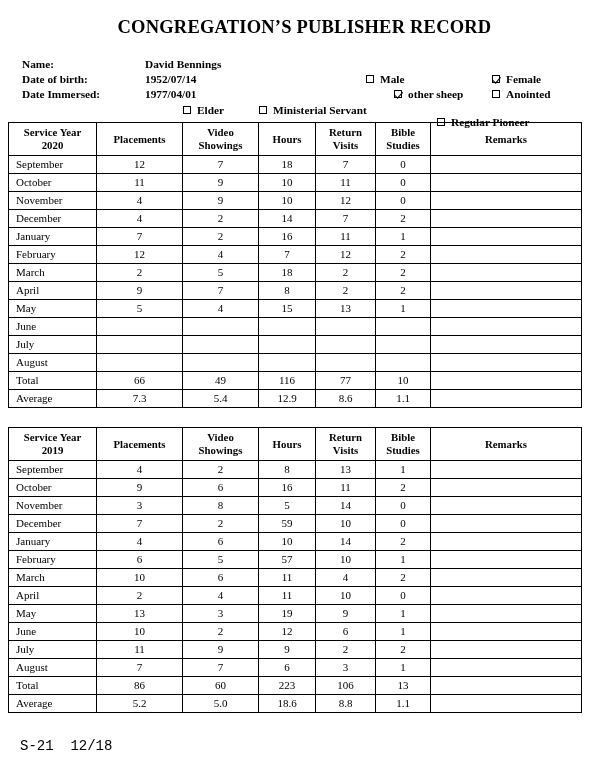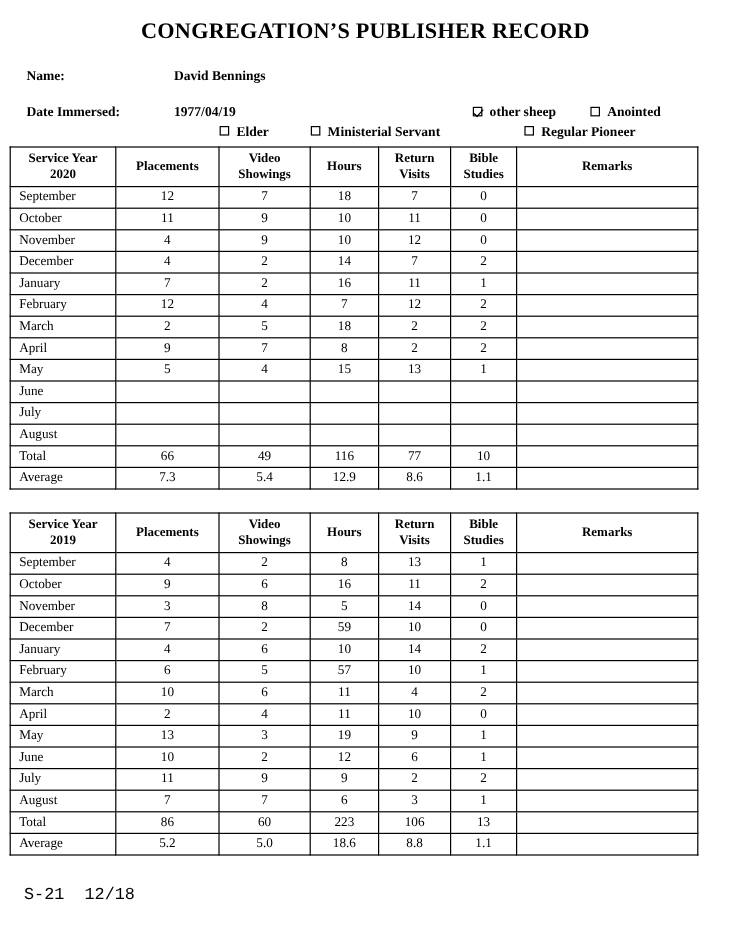--- a/index.html
+++ b/index.html
@@ -74,21 +74,21 @@
 
   .privs-row {
     position: absolute;
     top: 46px;
     left: 22px;
     width: 566px;
     height: 15px;
   }
   .cbx-group.elder     { left: 161px; position: absolute; top: 0; }
   .cbx-group.ms        { left: 237px; position: absolute; top: 0; }
-  .cbx-group.pioneer   { left: 415px; position: absolute; top: 0; }
+  .cbx-group.pioneer   { left: 415px; position: absolute; top: 12px; }
 
   .box {
     display: inline-block;
     width: 8px;
     height: 8px;
     border: 1px solid #000;
     position: relative;
     vertical-align: 0px;
     box-sizing: border-box;
     background: #fff;
@@ -179,24 +179,34 @@
 
   <h1 class="doc-title">CONGREGATION’S PUBLISHER RECORD</h1>
 
   <div class="identity">
 
     <div class="id-row r1">
       <span class="id-label">Name:</span>
       <span class="id-value">David Bennings</span>
     </div>
 
+    <div class="id-row r2">
+      <span class="id-label">Date of birth:</span>
+      <span class="id-value">1952/07/14</span>
+      <span class="cbx-group male">
+        <span class="box"></span><span class="cbx-label">Male</span>
+      </span>
+      <span class="cbx-group female">
+        <span class="box checked"></span><span class="cbx-label">Female</span>
+      </span>
+    </div>
 
     <div class="id-row r3">
       <span class="id-label">Date Immersed:</span>
-      <span class="id-value">1977/04/19</span>
+      <span class="id-value">1977/04/01</span>
       <span class="cbx-group sheep">
         <span class="box checked"></span><span class="cbx-label">other sheep</span>
       </span>
       <span class="cbx-group anointed">
         <span class="box"></span><span class="cbx-label">Anointed</span>
       </span>
     </div>
 
     <div class="privs-row">
       <span class="cbx-group elder">

